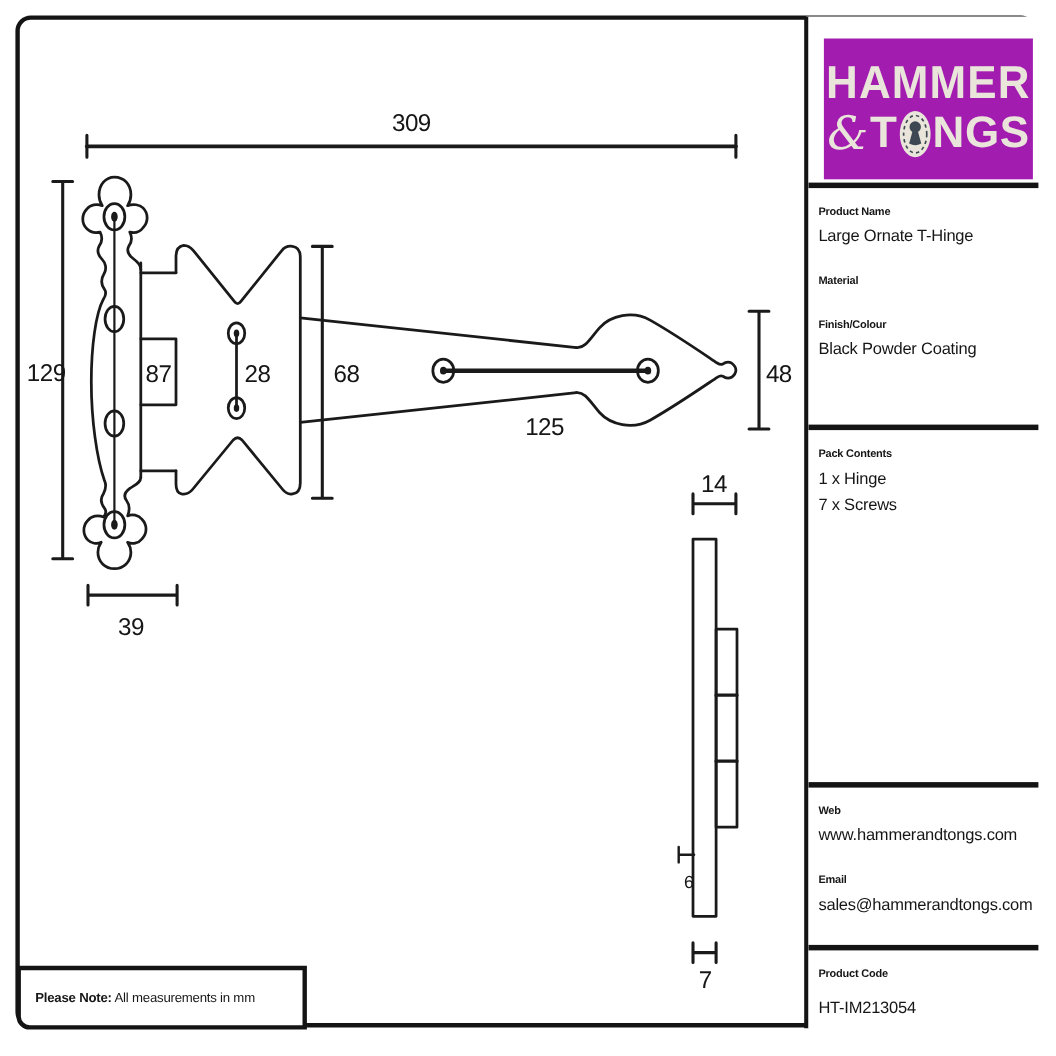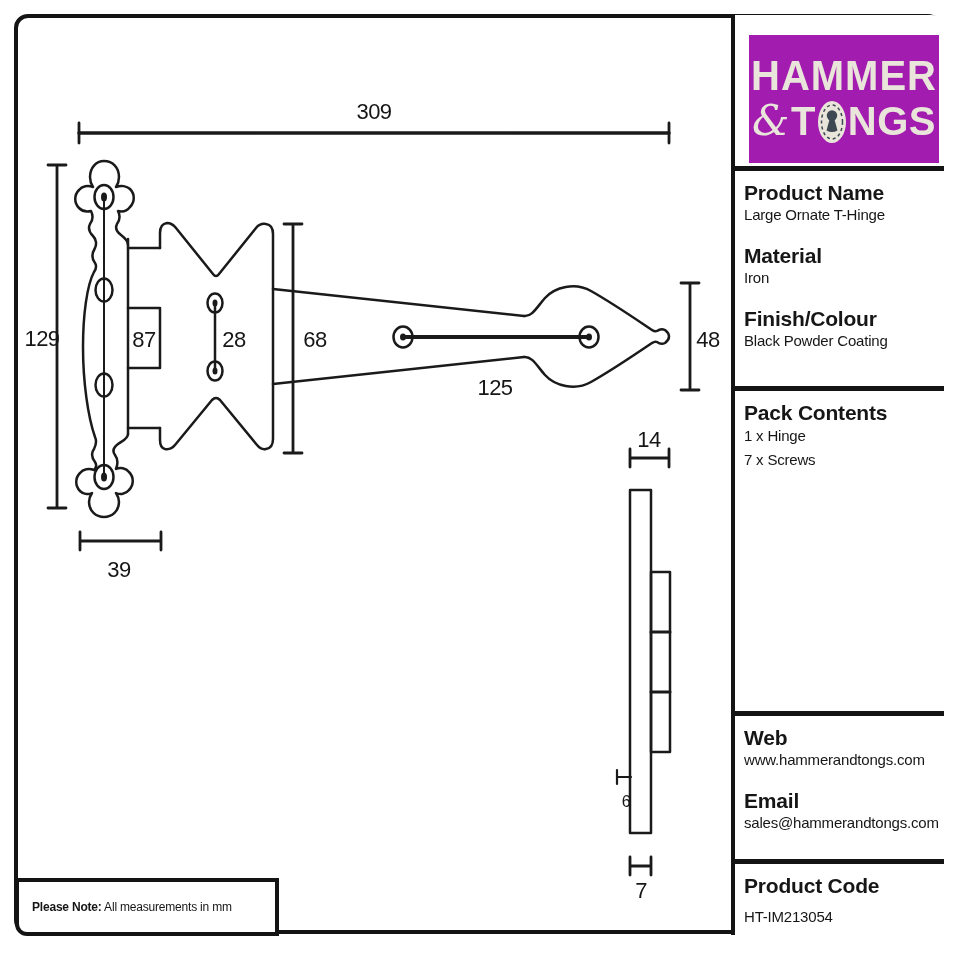--- a/index.html
+++ b/index.html
@@ -12,21 +12,21 @@
   
   .sidebar{position:absolute;left:731px;top:15px;width:213px;height:920px;border-left:4px solid #141414;box-sizing:border-box;display:flex;flex-direction:column;background:#fff;border-top-right-radius:12px;border-bottom-right-radius:12px;}
   .sec{box-sizing:border-box;padding:12px 8px 8px 9px;}
   .sec + .sec{border-top:5px solid #141414;}
   .sec-logo{height:162px;padding:0;}
   .sec-info{height:235px;}
   .sec-pack{height:348px;}
   .sec-contact{height:148px;}
   .sec-code{flex:1;}
   .group{margin-bottom:21px;}
-  .h{font-weight:bold;font-size:21px;line-height:19px;letter-spacing:-0.2px;}
+  .h{font-weight:bold;font-size:10px;line-height:19px;letter-spacing:-0.2px;}
   .v{font-size:15px;line-height:20px;margin-top:3px;letter-spacing:-0.2px;}
   .v.tight{margin-top:4px;}
 
   
   .logo-panel{position:absolute;left:14px;top:20px;width:190px;height:128px;background:#a21caf;display:flex;flex-direction:column;align-items:center;justify-content:center;}
   .logo-line1{color:#e9e5da;font-size:40px;font-weight:bold;letter-spacing:1px;line-height:44px;transform:scaleY(1.05);}
   .logo-line2{color:#e9e5da;font-size:40px;font-weight:bold;letter-spacing:0.5px;line-height:48px;display:flex;align-items:center;}
   .amp{font-family:"DejaVu Serif",serif;font-style:italic;font-size:42px;font-weight:normal;margin-right:1px;line-height:40px;}
   .keyhole-o{display:inline-flex;margin:0 1px;position:relative;top:1px;}
 
@@ -148,21 +148,20 @@
     </div>
   </div>
 
   <div class="sec sec-info">
     <div class="group">
       <div class="h">Product Name</div>
       <div class="v">Large Ornate T-Hinge</div>
     </div>
     <div class="group">
       <div class="h">Material</div>
-      <div class="v">Iron</div>
     </div>
     <div class="group">
       <div class="h">Finish/Colour</div>
       <div class="v">Black Powder Coating</div>
     </div>
   </div>
 
   <div class="sec sec-pack">
     <div class="h">Pack Contents</div>
     <div class="v tight" style="margin-top:4px;">1 x Hinge</div>

